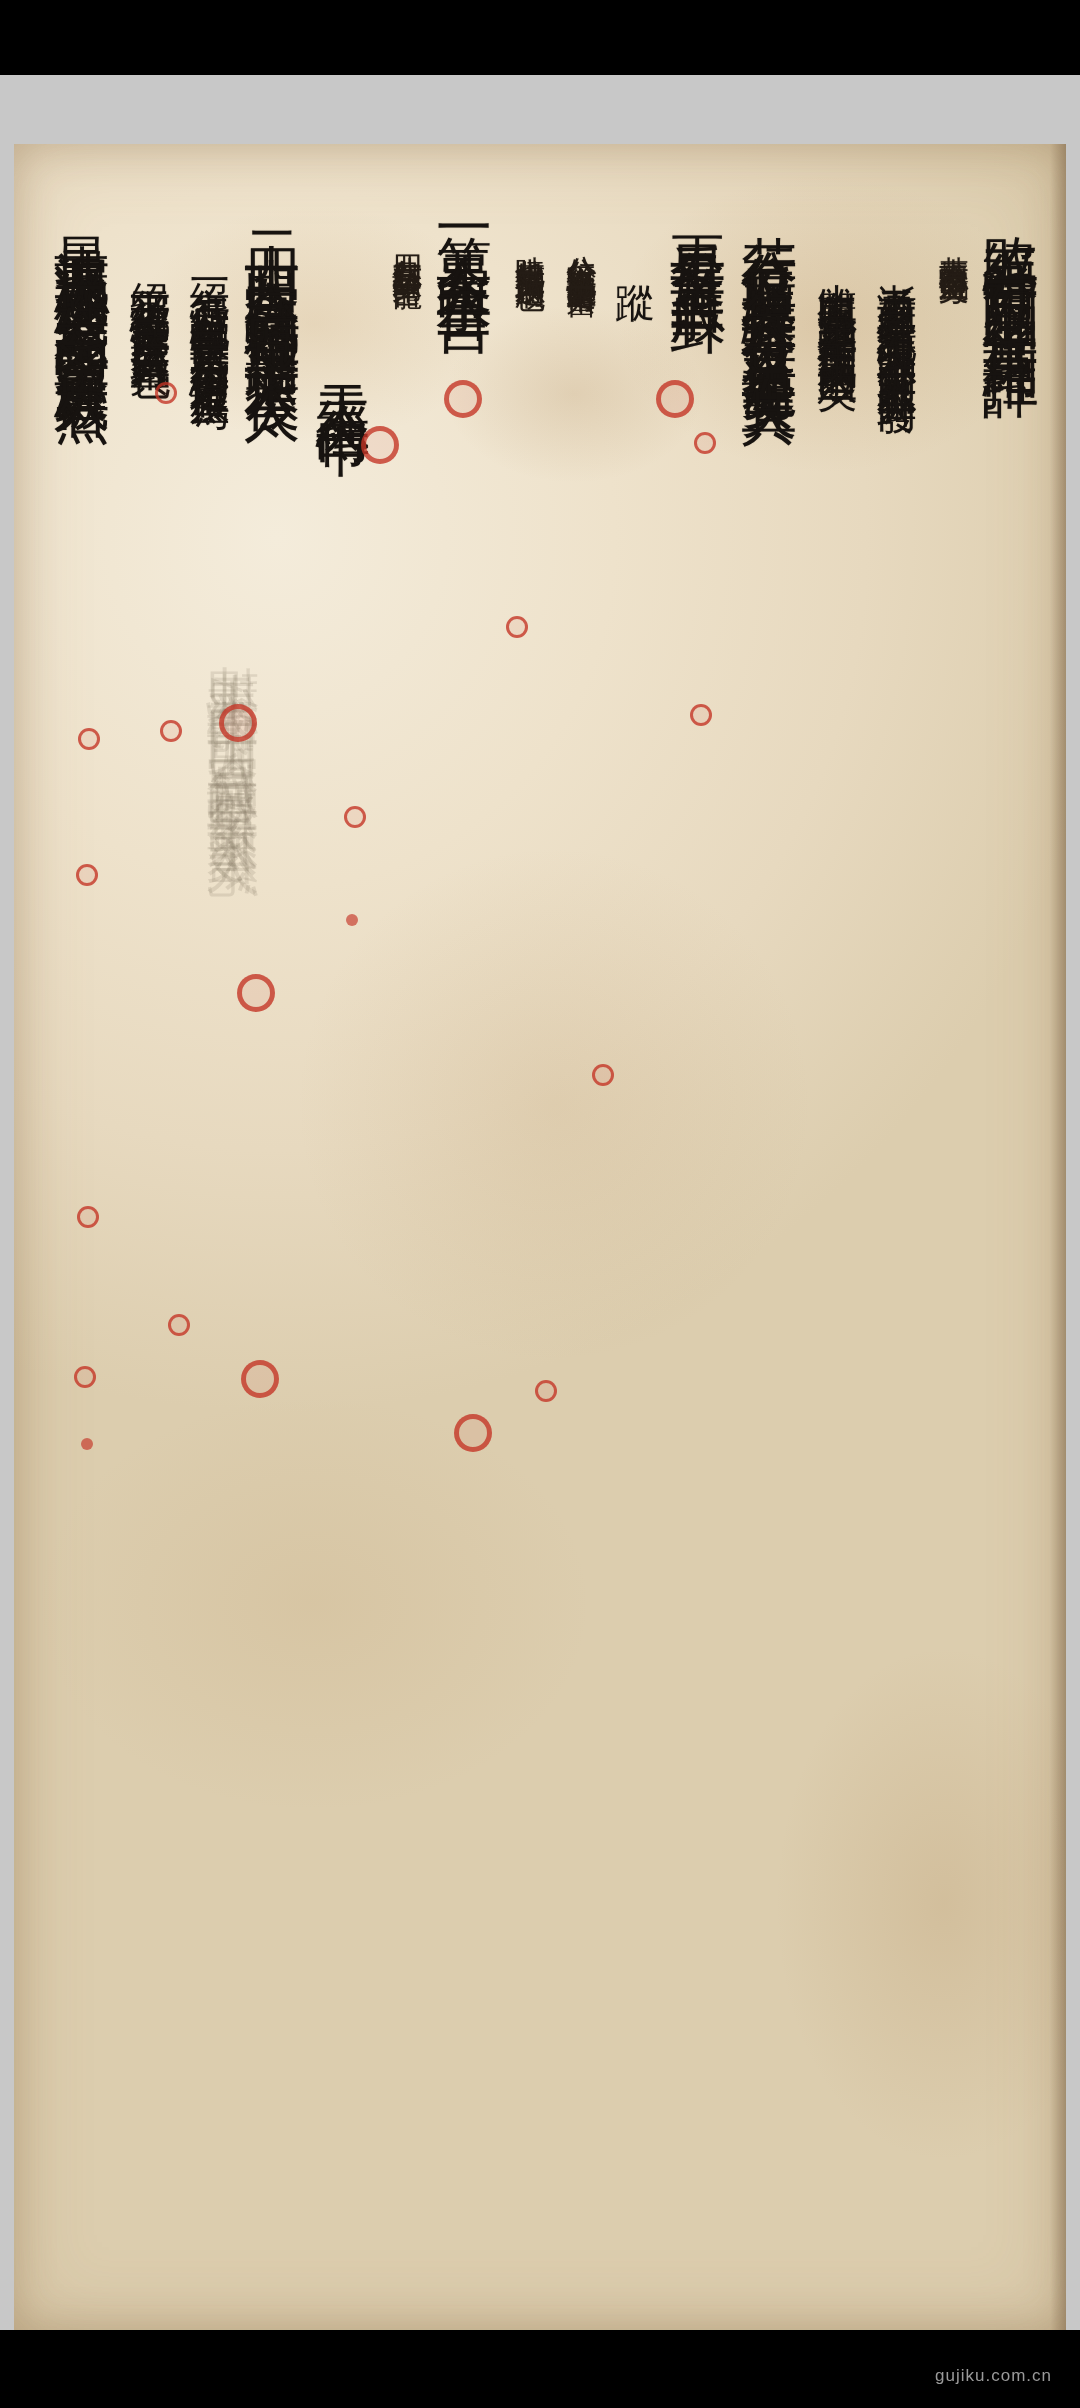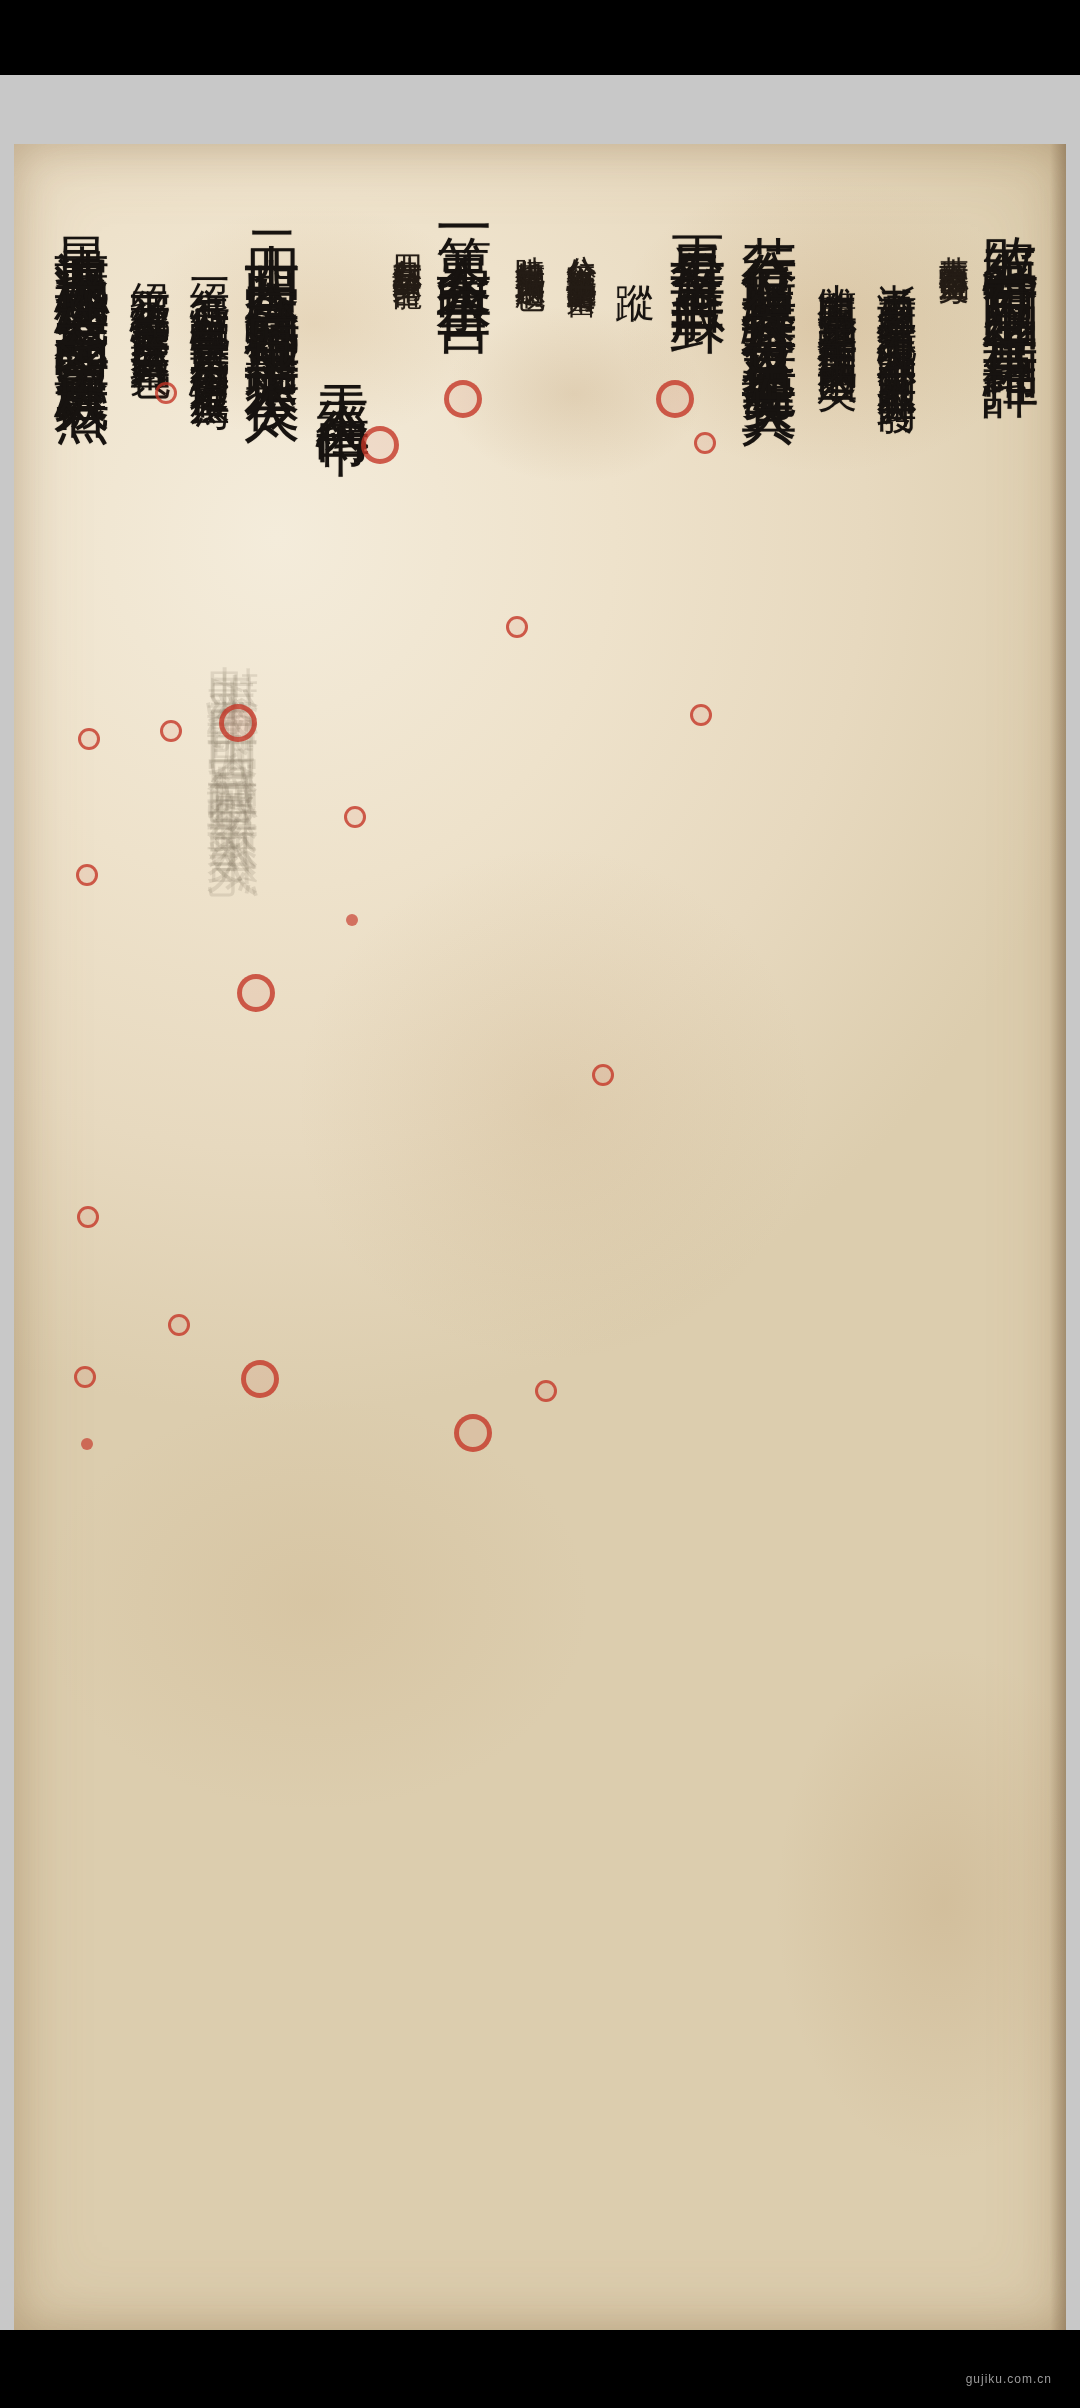--- a/index.html
+++ b/index.html
@@ -116,21 +116,21 @@
   .mark.lg { width: 28px; height: 28px; border-width: 5px; }
   .mark.dot { width: 12px; height: 12px; border: none; background: rgba(196,52,38,0.65); }
 
   
   .watermark {
     position: absolute;
     right: 28px;
     bottom: 22px;
     color: #9a9a9a;
     font-family: "Liberation Sans", sans-serif;
-    font-size: 12px;
+    font-size: 17px;
     letter-spacing: 1px;
   }
   .edge-shadow {
     position: absolute;
     left: 0; top: 0; width: 1052px; height: 2186px;
     box-shadow: inset 0 0 42px rgba(120,90,55,0.28);
     pointer-events: none;
   }
   
   .binding {

